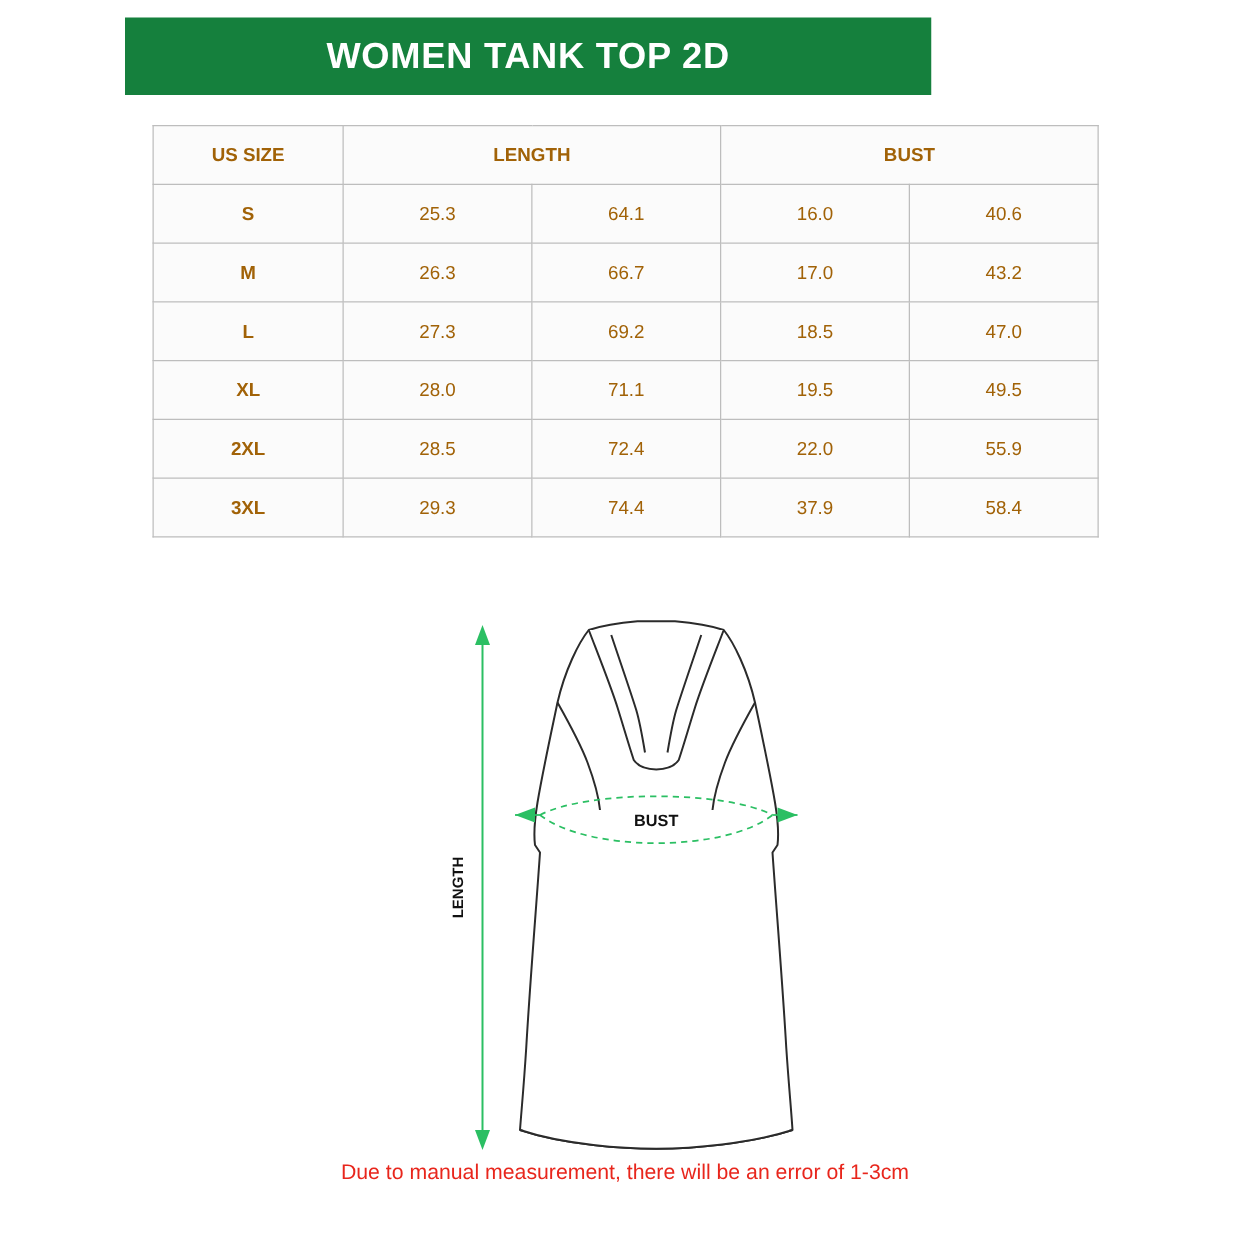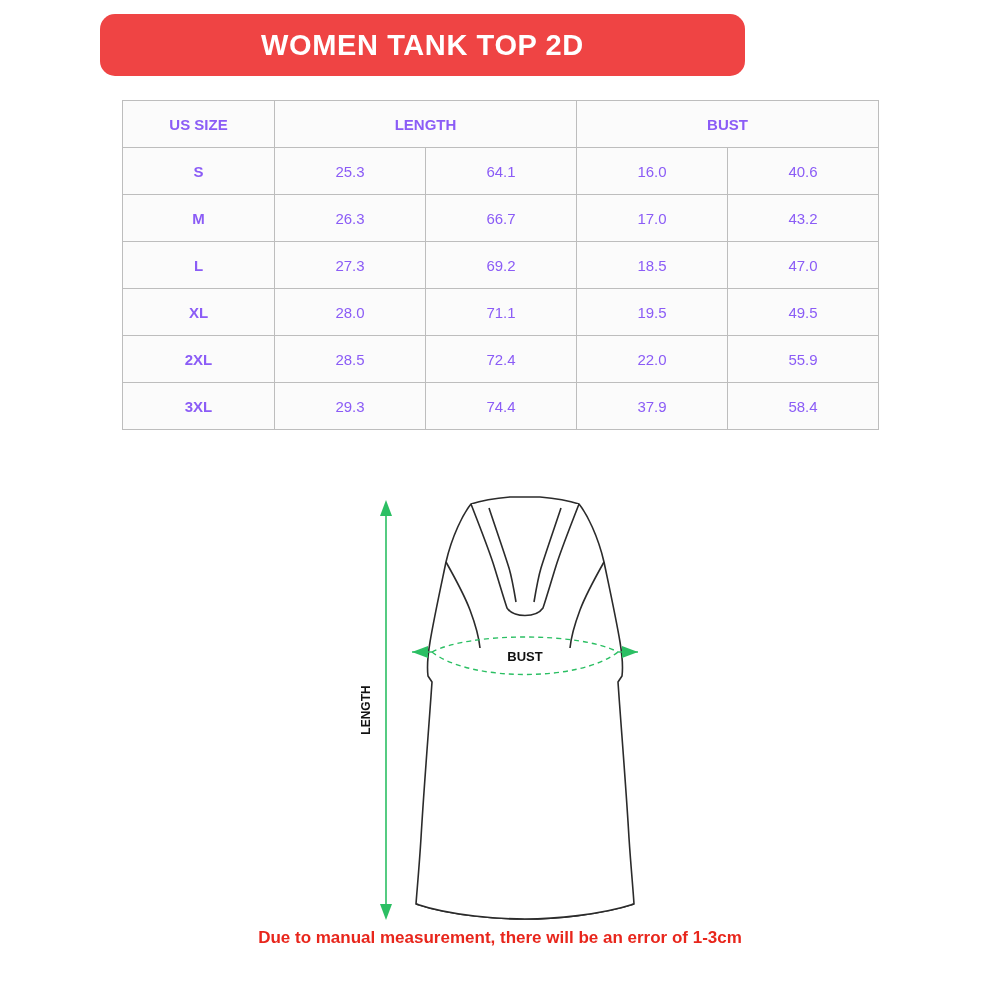--- a/index.html
+++ b/index.html
@@ -14,25 +14,24 @@
     width: 1000px; height: 1000px;
     background: #ffffff;
     overflow: hidden;
   }
 
   
   .banner {
     position: absolute;
     left: 100px; top: 14px;
     width: 645px; height: 62px;
-    background: #ef4444;
+    background: #15803d;
     display: flex;
     align-items: center;
     justify-content: center;
-    border-radius: 15px;
   }
   .banner-title {
     color: #ffffff;
     font-size: 29px;
     font-weight: bold;
     letter-spacing: 0.6px;
     white-space: nowrap;
   }
 
   
@@ -42,21 +41,21 @@
     width: 756px;
     border-collapse: collapse;
     table-layout: fixed;
   }
   .size-table th, .size-table td {
     border: 1px solid #bdbdbd;
     height: 47px;
     text-align: center;
     vertical-align: middle;
     font-size: 15px;
-    color: #8b5cf6;
+    color: #a16207;
     background: #fbfbfb;
   }
   .size-table th {
     font-weight: bold;
     font-size: 15px;
   }
   .size-table td.size-cell {
     font-weight: bold;
   }
   .col-size   { width: 152px; }
@@ -71,21 +70,21 @@
   .diagram svg { display: block; }
 
   
   .footer-note {
     position: absolute;
     left: 0; right: 0;
     top: 928px;
     text-align: center;
     color: #e8261c;
     font-size: 17px;
-    font-weight: bold;
+    font-weight: normal;
   }
 </style>
 </head>
 <body>
 
 <div class="page">
 
   <div class="banner">
     <div class="banner-title">WOMEN TANK TOP 2D</div>
   </div>

